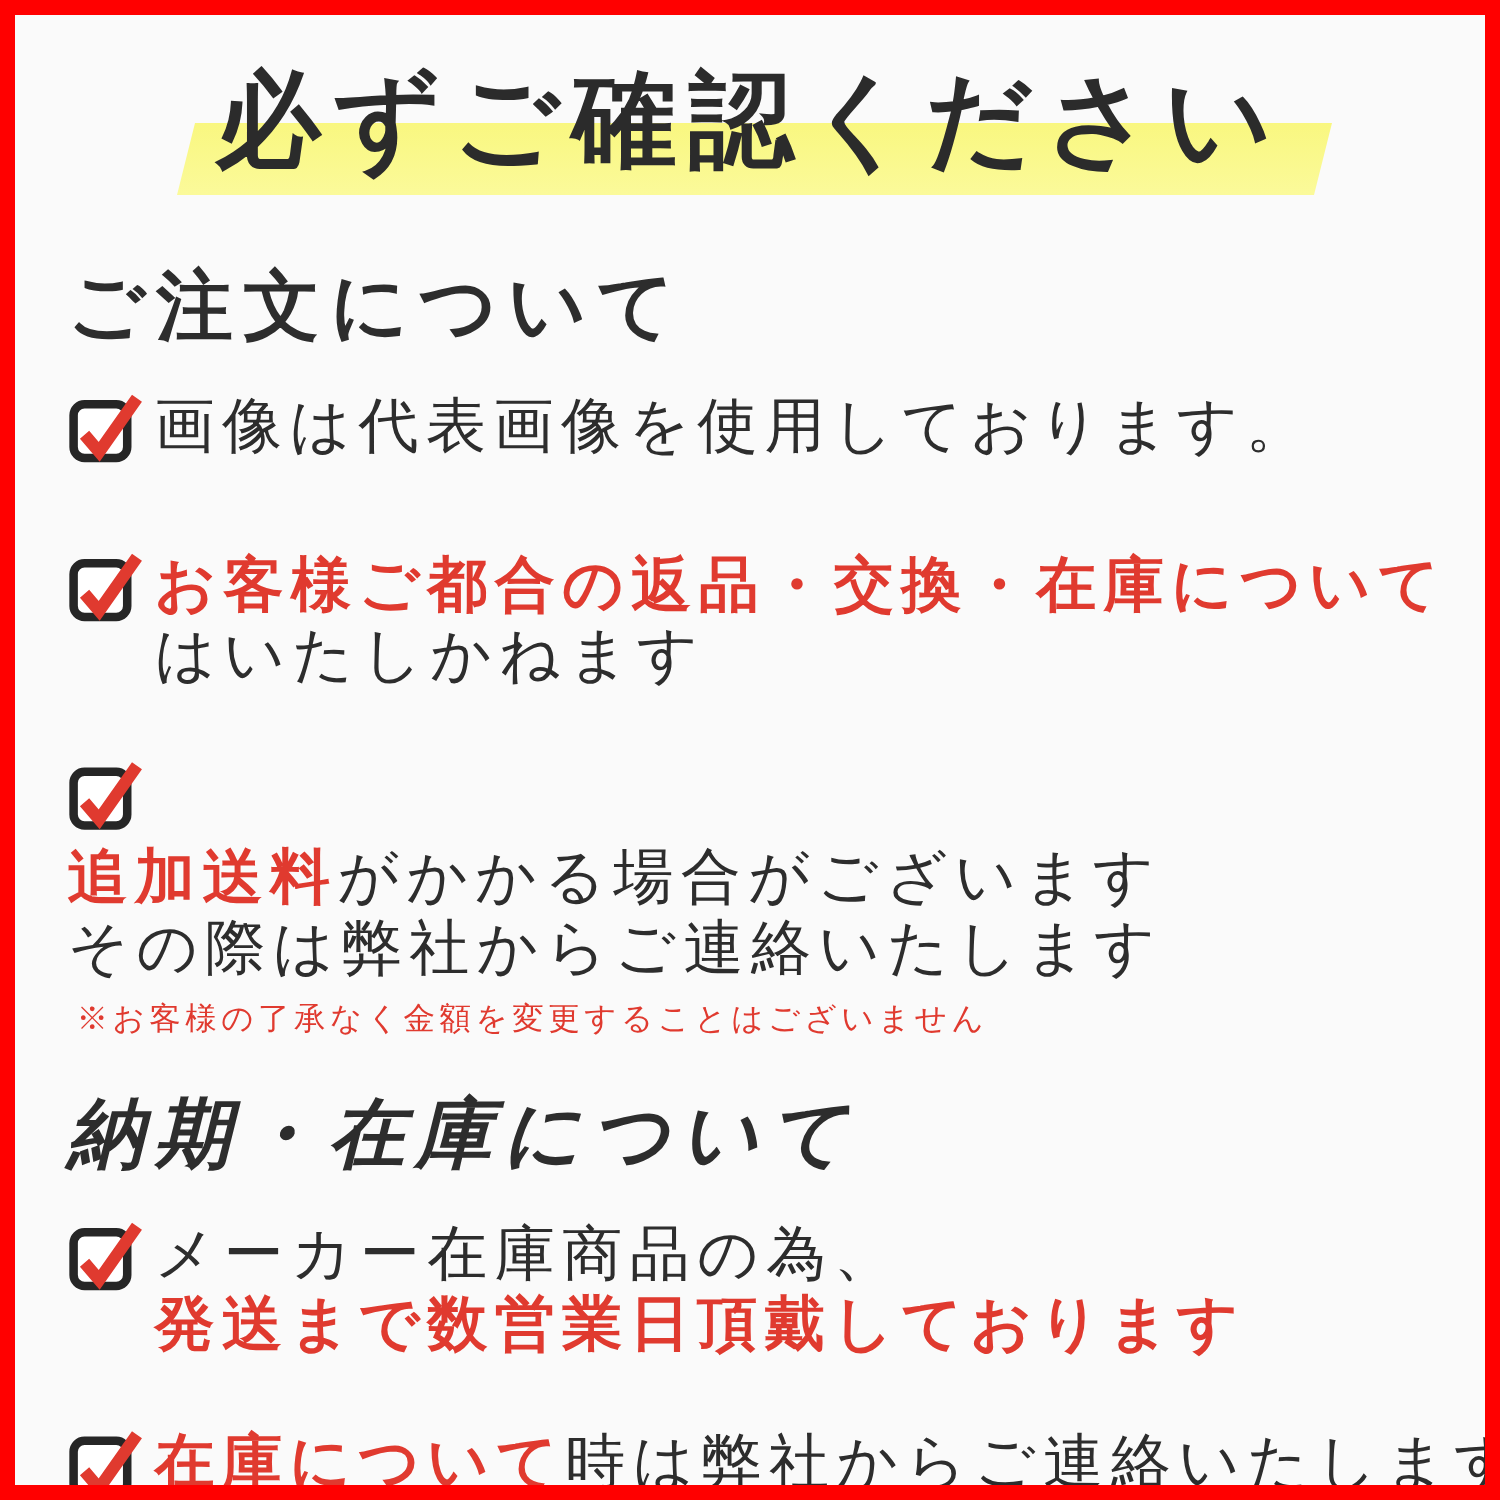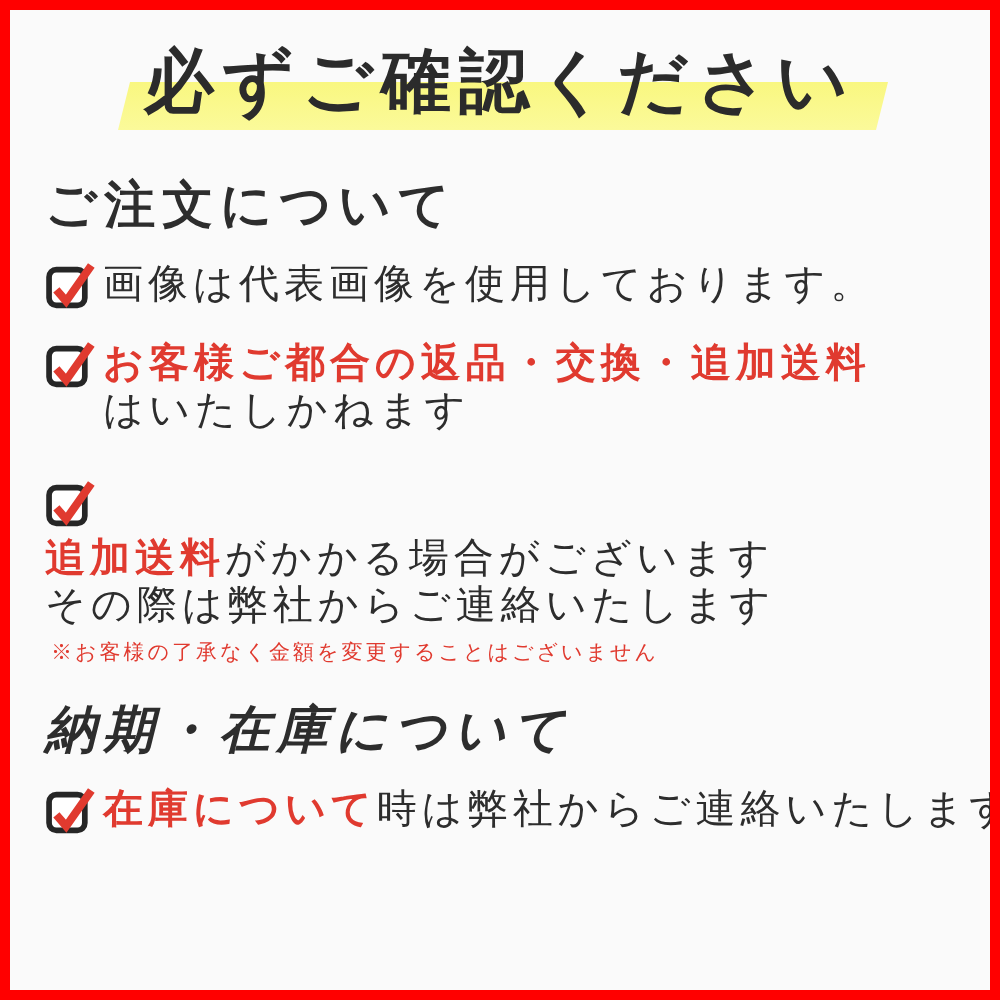--- a/index.html
+++ b/index.html
@@ -40,21 +40,21 @@
     font-size: 51px; font-weight: 700;
     letter-spacing: 7px; color: #2d2d2d;
     margin: 0 0 26px 0; line-height: 1.15;
     white-space: nowrap;
   }
   .heading-order { margin-top: 50px; }
   .heading-stock { margin-top: 36px; font-style: italic; }
 
   
   .item { display: flex; align-items: flex-start; }
-  .item-1 { margin-bottom: 23px; }
+  .item-1 { margin-bottom: 50px; }
   .item-2 { margin-bottom: 44px; }
   .item-3 { margin-bottom: 0; flex-direction: column; }
   .item-4 { margin-bottom: 44px; }
   .item-5 { margin-bottom: 0; }
 
   .cbx { flex: 0 0 52px; width: 52px; height: 62px; margin-right: 6px; margin-top: -6px; }
   .cbx svg { display: block; width: 52px; height: 62px; }
   .cbx .box  { fill: #ffffff; stroke: var(--checkbox-ink, #262626); stroke-width: 7; }
   .cbx .tick { fill: none; stroke: var(--accent-red, #e03a2f); stroke-width: 10; stroke-linecap: butt; stroke-linejoin: miter; }
 
@@ -101,21 +101,21 @@
 
     <div class="item item-2">
       <span class="cbx">
         <svg viewBox="0 0 64 62" aria-hidden="true">
           <rect class="box" x="5" y="12" width="44" height="44" rx="9"></rect>
           <polyline class="tick" points="14,37 26,51 57,7"></polyline>
         </svg>
       </span>
       <div class="item-text">
         <div class="line">
-          <span class="t-red">お客様ご都合の返品・交換・追加送料</span>
+          <span class="t-red">お客様ご都合の返品・交換・在庫について</span>
         </div>
         <div class="line">
           <span class="t-black">はいたしかねます</span>
         </div>
       </div>
     </div>
 
     <div class="item item-3">
       <span class="cbx">
         <svg viewBox="0 0 64 62" aria-hidden="true">
@@ -129,20 +129,36 @@
         </div>
         <div class="line">
           <span class="t-black">その際は弊社からご連絡いたします</span>
         </div>
         <div class="note">※お客様の了承なく金額を変更することはございません</div>
       </div>
     </div>
 
     <h2 class="section-heading heading-stock">納期・在庫について</h2>
 
+    <div class="item item-4">
+      <span class="cbx">
+        <svg viewBox="0 0 64 62" aria-hidden="true">
+          <rect class="box" x="5" y="12" width="44" height="44" rx="9"></rect>
+          <polyline class="tick" points="14,37 26,51 57,7"></polyline>
+        </svg>
+      </span>
+      <div class="item-text">
+        <div class="line">
+          <span class="t-black">メーカー在庫商品の為、</span>
+        </div>
+        <div class="line">
+          <span class="t-red">発送まで数営業日頂戴しております</span>
+        </div>
+      </div>
+    </div>
 
     <div class="item item-5">
       <span class="cbx">
         <svg viewBox="0 0 64 62" aria-hidden="true">
           <rect class="box" x="5" y="12" width="44" height="44" rx="9"></rect>
           <polyline class="tick" points="14,37 26,51 57,7"></polyline>
         </svg>
       </span>
       <div class="item-text">
         <div class="line">

